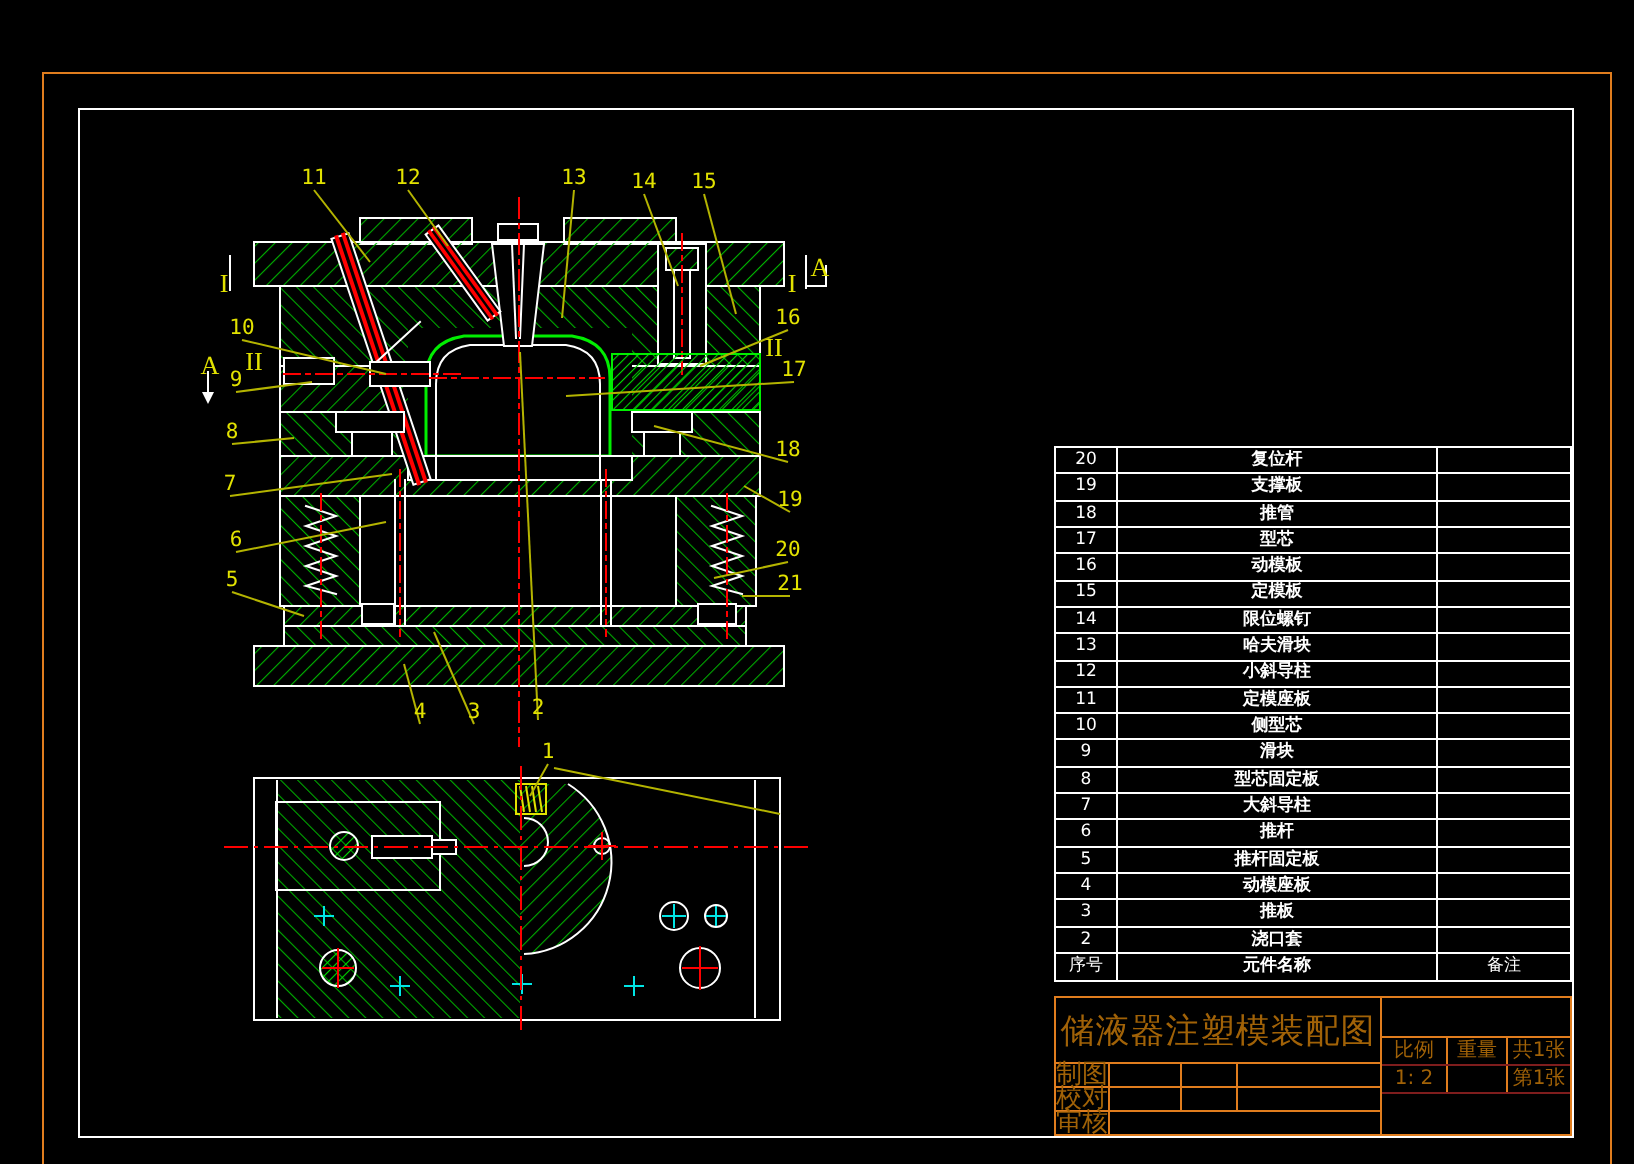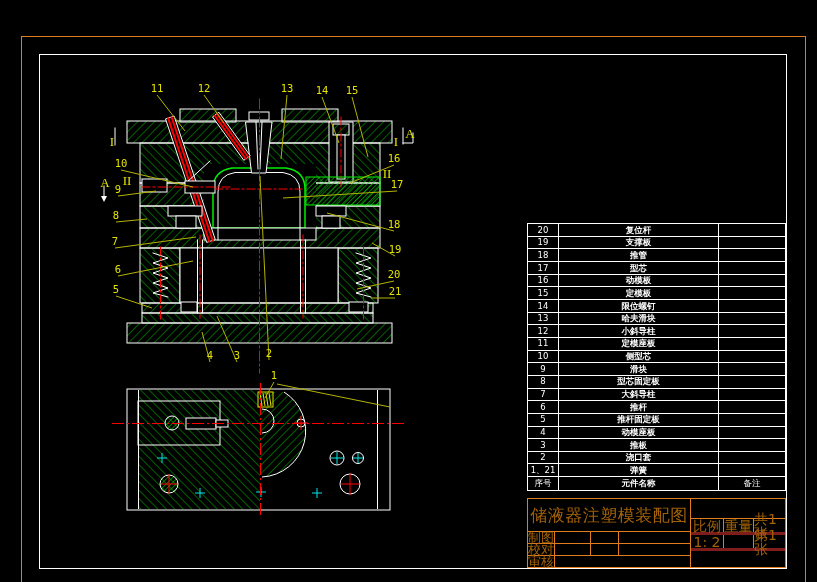--- a/index.html
+++ b/index.html
@@ -34,21 +34,21 @@
   .tb-title{height:32px;border-bottom:1px solid #e07d1e;display:flex;align-items:center;justify-content:center;
     font-size:17px;letter-spacing:0.5px;white-space:nowrap;}
   .tb-sign-row{display:flex;height:11px;border-bottom:1px solid #e07d1e;font-size:13px;line-height:1;}
   .tb-sign-row:last-child{border-bottom:none;align-items:center;}
   .tb-sc{display:flex;align-items:center;justify-content:center;box-sizing:border-box;}
   .tb-sc.l{width:27px;border-right:1px solid #e07d1e;}
   .tb-sc.c2{width:36px;border-right:1px solid #e07d1e;}
   .tb-sc.c3{width:28px;border-right:1px solid #e07d1e;}
   .tb-sc.rest{flex:1;}
   .tb-right{position:absolute;left:163px;top:0;right:0;height:100%;}
-  .tb-r-row{display:flex;border-bottom:3px solid #7f1d1d;font-size:14px;line-height:1;box-sizing:border-box;}
+  .tb-r-row{display:flex;border-bottom:1px solid #7f1d1d;font-size:10px;line-height:1;box-sizing:border-box;}
   .tb-r-empty-top{height:19px;border-bottom:1px solid #e07d1e;}
   .tb-rc{display:flex;align-items:center;justify-content:center;height:13px;box-sizing:border-box;}
   .tb-rc.c1{width:33px;border-right:1px solid #e07d1e;}
   .tb-rc.c2{width:30px;border-right:1px solid #e07d1e;}
   .tb-rc.c3{flex:1;}
   
   .balloon-label{fill:#e2e200;font-size:10.5px;font-family:"DejaVu Sans Mono",monospace;text-anchor:middle;}
   .mark-label{fill:#e2e200;font-size:13px;font-family:"Liberation Serif",serif;text-anchor:middle;}
 </style>
 </head>
@@ -362,25 +362,20 @@
         <div class="pt-row">
           <div class="pt-cell no">3</div>
           <div class="pt-cell name">推板</div>
           <div class="pt-cell remark"></div>
         </div>
         <div class="pt-row">
           <div class="pt-cell no">2</div>
           <div class="pt-cell name">浇口套</div>
           <div class="pt-cell remark"></div>
         </div>
-        <div class="pt-row">
-          <div class="pt-cell no">1、21</div>
-          <div class="pt-cell name">弹簧</div>
-          <div class="pt-cell remark"></div>
-        </div>
       </div>
     <div class="pt-row" style="flex:0 0 13px;">
       <div class="pt-cell no">序号</div>
       <div class="pt-cell name">元件名称</div>
       <div class="pt-cell remark">备注</div>
     </div>
   </div>
 
   <div id="title-block">
     <div class="tb-left">

